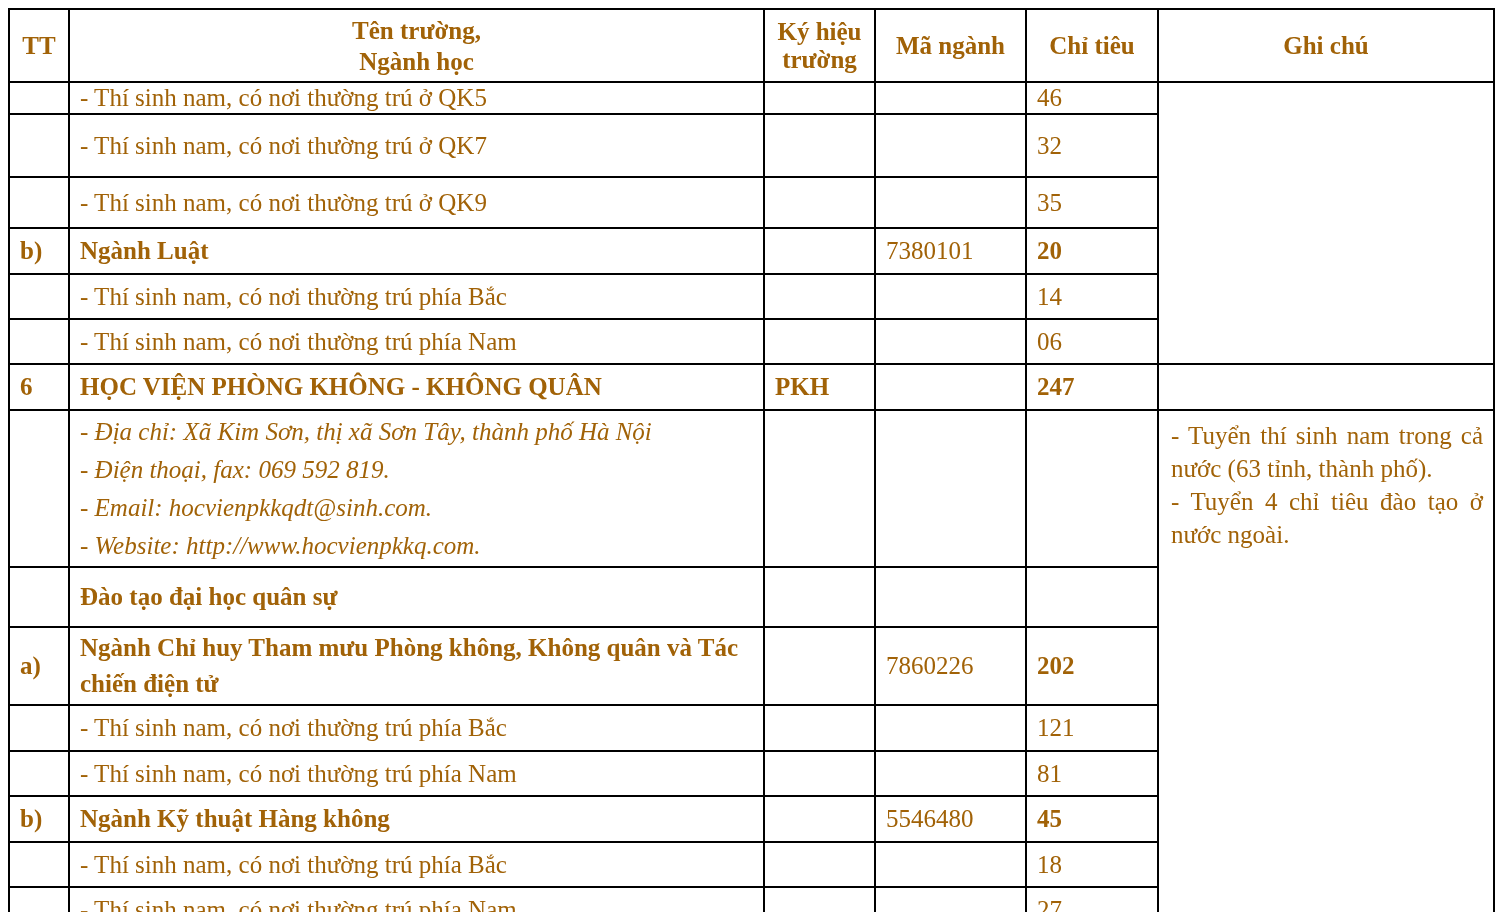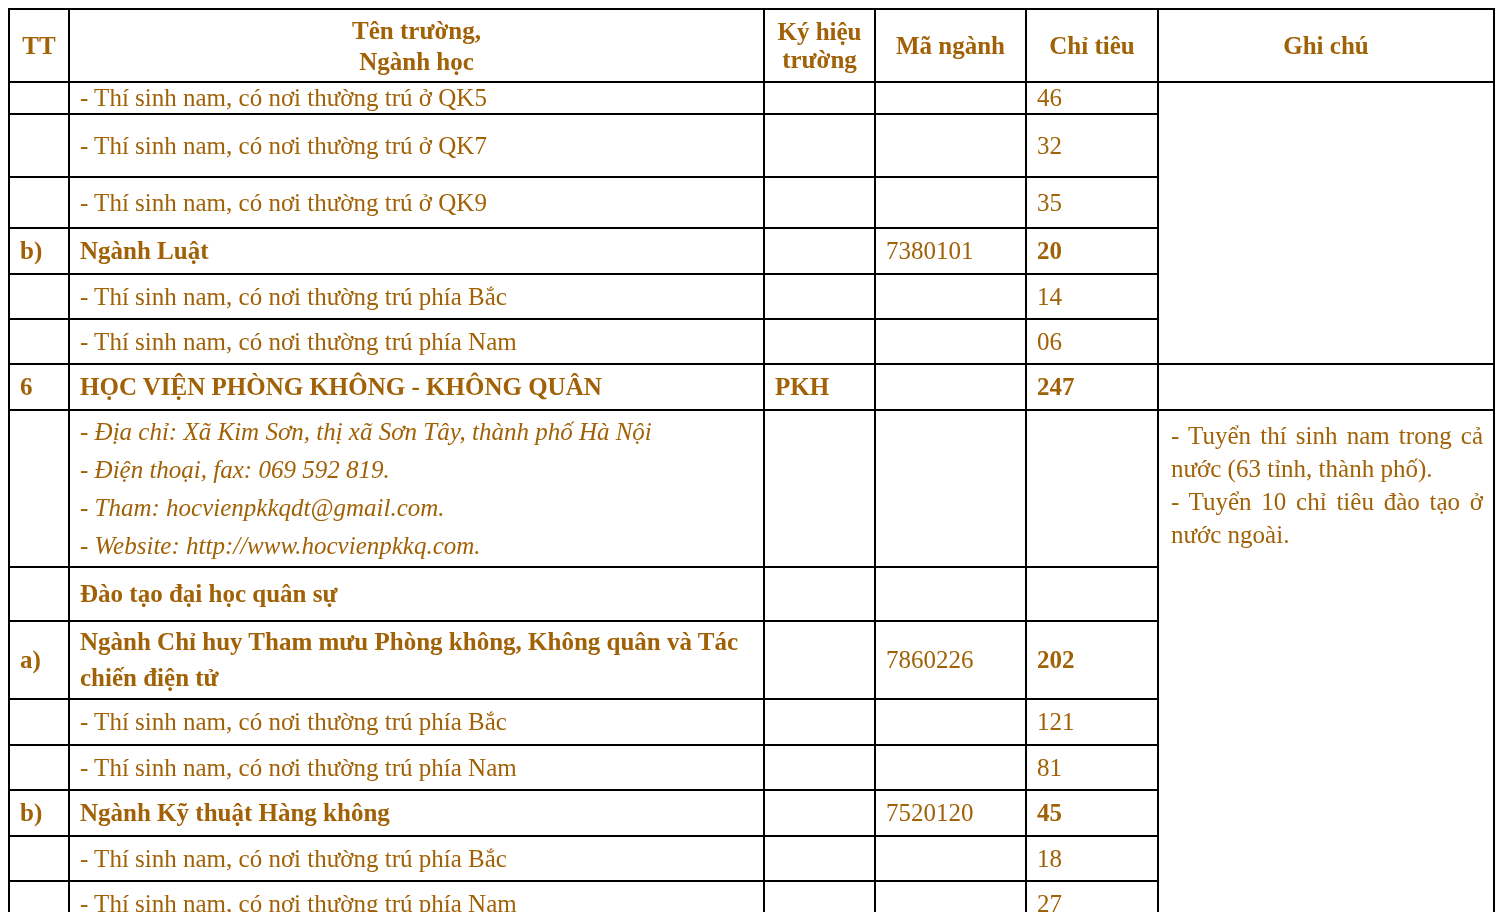--- a/index.html
+++ b/index.html
@@ -111,33 +111,33 @@
       <td class="c"></td>
       <td class="c b">247</td>
       <td></td>
     </tr>
 
     <tr style="height:157px">
       <td class="c"></td>
       <td class="contact">
         <div>- Địa chỉ: Xã Kim Sơn, thị xã Sơn Tây, thành phố Hà Nội</div>
         <div>- Điện thoại, fax: 069 592 819.</div>
-        <div>- Tham: hocvienpkkqdt@gmail.com.</div>
+        <div>- Email: hocvienpkkqdt@sinh.com.</div>
         <div>- Website: http://www.hocvienpkkq.com.</div>
       </td>
       <td class="c"></td>
       <td class="c"></td>
       <td class="c"></td>
       <td rowspan="9" class="note">
         <div>- Tuyển thí sinh nam trong cả nước (63 tỉnh, thành phố).</div>
-        <div>- Tuyển 10 chỉ tiêu đào tạo ở nước ngoài.</div>
+        <div>- Tuyển 4 chỉ tiêu đào tạo ở nước ngoài.</div>
       </td>
     </tr>
 
-    <tr style="height:54px">
+    <tr style="height:60px">
       <td class="c"></td>
       <td class="b">Đào tạo đại học quân sự</td>
       <td class="c"></td>
       <td class="c"></td>
       <td class="c"></td>
     </tr>
 
     <tr style="height:78px">
       <td class="c b">a)</td>
       <td class="b wrap" style="line-height:36px">Ngành Chỉ huy Tham mưu Phòng không, Không quân và Tác chiến điện tử</td>
@@ -159,21 +159,21 @@
       <td>- Thí sinh nam, có nơi thường trú phía Nam</td>
       <td class="c"></td>
       <td class="c"></td>
       <td class="c">81</td>
     </tr>
 
     <tr style="height:46px">
       <td class="c b">b)</td>
       <td class="b">Ngành Kỹ thuật Hàng không</td>
       <td class="c"></td>
-      <td class="c">7520120</td>
+      <td class="c">5546480</td>
       <td class="c b">45</td>
     </tr>
 
     <tr style="height:45px">
       <td class="c"></td>
       <td>- Thí sinh nam, có nơi thường trú phía Bắc</td>
       <td class="c"></td>
       <td class="c"></td>
       <td class="c">18</td>
     </tr>

